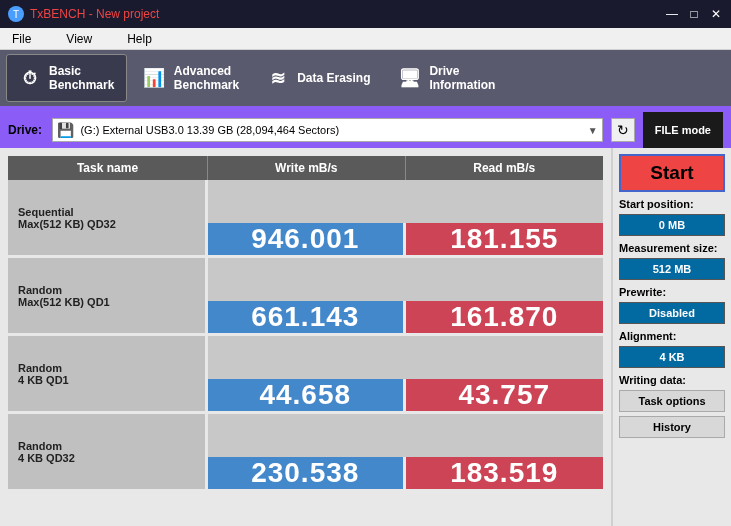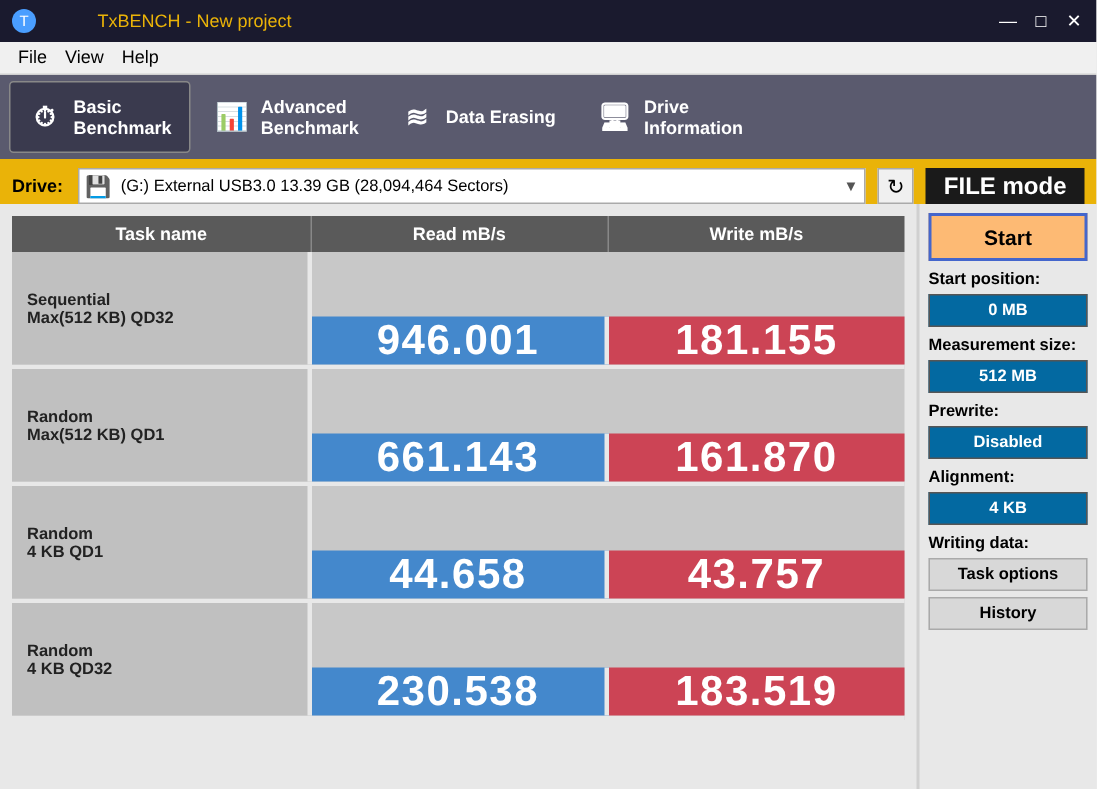--- a/index.html
+++ b/index.html
@@ -31,45 +31,44 @@
       background: #4a9eff;
       border-radius: 50%;
       display: flex;
       align-items: center;
       justify-content: center;
       font-size: 10px;
       color: white;
     }
     .title-text {
       font-size: 12px;
-      color: #eab308;
-      margin-left: 35px;
+      color: #ef4444;
     }
     .title-bar-controls {
       display: flex;
       gap: 8px;
     }
     .title-btn {
       width: 14px;
       height: 14px;
       display: flex;
       align-items: center;
       justify-content: center;
       font-size: 12px;
       color: white;
       cursor: pointer;
       background: transparent;
       border: none;
     }
     .menu-bar {
       background: #f0f0f0;
       display: flex;
-      align-items: flex-end;
+      align-items: center;
       padding: 2px 8px;
-      gap: 4px;
+      gap: 27px;
       height: 22px;
       border-bottom: 1px solid #d0d0d0;
     }
     .menu-item {
       font-size: 12px;
       color: #000;
       cursor: pointer;
       padding: 2px 4px;
     }
     .toolbar {
@@ -159,22 +158,22 @@
       display: flex;
       align-items: center;
       justify-content: center;
       font-size: 14px;
     }
     .file-mode-btn {
       background: #1a1a1a;
       color: white;
       border: none;
       padding: 4px 12px;
-      height: 24px;
-      font-size: 16px;
+      height: 36px;
+      font-size: 11px;
       font-weight: bold;
       cursor: pointer;
     }
     .benchmark-table {
       flex: 1;
       display: flex;
       flex-direction: column;
       gap: 0;
     }
     .table-header {
@@ -237,24 +236,24 @@
     .side-btn {
       width: 100%;
       padding: 4px 6px;
       font-size: 11px;
       font-weight: bold;
       cursor: pointer;
       border: 1px solid #aaa;
       text-align: center;
     }
     .side-btn.start {
-      background: #fdba74;
+      background: #ef4444;
       border: 2px solid #4466cc;
       color: #000;
-      font-size: 14px;
+      font-size: 19px;
       padding: 6px;
     }
     .side-btn.dark {
       background: #0369a1;
       color: white;
       border: 1px solid #555;
     }
     .side-btn.task-opts {
       background: #d8d8d8;
       color: #000;
@@ -303,43 +302,43 @@
     <button class="tab-btn">
       <span class="tab-icon">≋</span>
       <span class="tab-label">Data Erasing</span>
     </button>
     <button class="tab-btn">
       <span class="tab-icon">🖥</span>
       <span class="tab-label">Drive<br>Information</span>
     </button>
   </div>
 
-<div style="background:#eab308; padding: 6px 8px 0 8px; display:flex; align-items:center; gap:8px;">
+<div style="background:#8b5cf6; padding: 6px 8px 0 8px; display:flex; align-items:center; gap:8px;">
   <span class="drive-label">Drive:</span>
   <div class="drive-select">
     <div class="drive-select-text">
       <span class="drive-icon">💾</span>
       <span>(G:) External USB3.0  13.39 GB (28,094,464 Sectors)</span>
     </div>
     <span class="drive-chevron">▼</span>
   </div>
   <div class="drive-refresh-btn">
     <span>↻</span>
   </div>
   <button class="file-mode-btn">FILE mode</button>
 </div>
 
 <div class="content-area">
   <div class="main-panel">
     <div class="benchmark-table">
 
       <div class="table-header">
         <div>Task name</div>
+        <div>Write mB/s</div>
         <div>Read mB/s</div>
-        <div>Write mB/s</div>
       </div>
 
       <div class="table-row">
         <div class="row-label">Sequential<br>Max(512 KB) QD32</div>
         <div class="row-value read">946.001</div>
         <div class="row-value write">181.155</div>
       </div>
       <div class="table-row">
         <div class="row-label">Random<br>Max(512 KB) QD1</div>
         <div class="row-value read">661.143</div>

